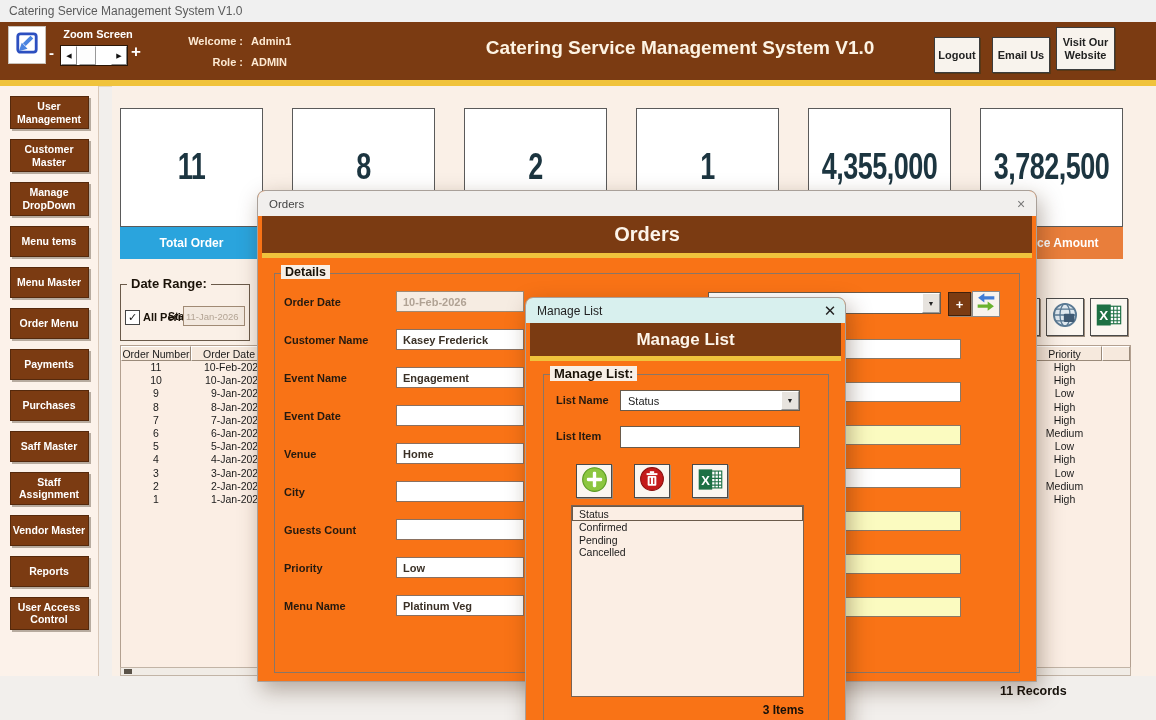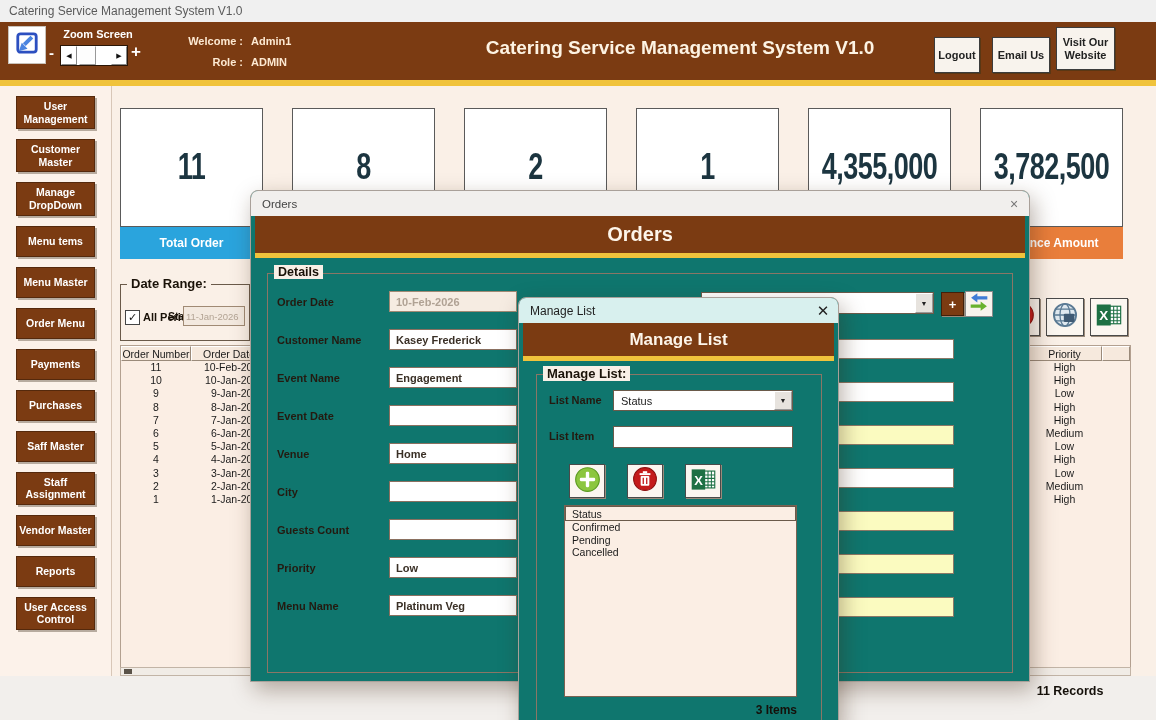--- a/index.html
+++ b/index.html
@@ -26,21 +26,21 @@
   .hdr-kv{position:absolute;color:#fde9d2;font-size:11px;font-weight:bold;}
   #hdr-title{left:450px;top:15px;width:460px;text-align:center;color:#fdf3e3;font-size:19px;font-weight:bold;}
   .hdr-btn{position:absolute;background:#f8f3ed;border:1px solid #3c3c3c;box-shadow:1px 1px 0 #5a3714;
            display:flex;align-items:center;justify-content:center;text-align:center;
            font-size:11px;font-weight:bold;color:#222;line-height:1.15;}
   #btn-logout{left:934px;top:15px;width:44px;height:34px;}
   #btn-email{left:992px;top:15px;width:56px;height:34px;}
   #btn-visit{left:1056px;top:5px;width:57px;height:41px;}
 
   
-  #sidebar{left:0;top:86px;width:112px;height:590px;background:#fcf2ea;border-right:1px solid #d8c7b8;
+  #sidebar{left:0;top:86px;width:99px;height:590px;background:#fcf2ea;border-right:1px solid #d8c7b8;
            display:flex;flex-direction:column;align-items:center;padding-top:10px;gap:10px;box-sizing:border-box;}
   .side-btn{width:79px;min-height:31px;background:#7b3b12;border:1px solid #55290c;
             box-shadow:2px 2px 0 #b7ab9f;display:flex;align-items:center;justify-content:center;
             color:#fff;font-size:10.5px;font-weight:bold;text-align:center;line-height:1.2;padding:3px 2px;box-sizing:border-box;}
 
   
   #main-bg{left:112px;top:86px;width:1044px;height:590px;background:#faf0e7;}
 
   
   #cards{left:120px;top:108px;width:1011px;display:flex;gap:29px;}
@@ -68,32 +68,32 @@
   .thead{display:grid;grid-template-columns:70px 76px 1fr 75px 28px;height:15px;}
   .th{background:#f6e9dd;border:1px solid #9a8a7a;border-left-color:#fff;border-top-color:#fff;
       font-size:10.5px;color:#1a1a1a;display:flex;align-items:center;justify-content:center;overflow:hidden;white-space:nowrap;}
   .tr{display:grid;grid-template-columns:70px 76px 1fr 75px 28px;height:13.2px;}
   .td{font-size:10.5px;color:#1a1a1a;overflow:hidden;white-space:nowrap;}
   .td-num{text-align:center;}
   .td-date{text-align:right;padding-right:3px;}
   .td-pri{text-align:center;}
   #hscroll{left:120px;top:667px;width:1011px;height:9px;background:#f1ece6;border:1px solid #c2b4a6;box-sizing:border-box;}
   #hthumb{position:absolute;left:3px;top:1px;width:8px;height:5px;background:#5a5248;}
-  #records{left:1000px;top:684px;width:140px;text-align:center;font-size:12.5px;font-weight:bold;color:#15100a;}
+  #records{left:1000px;top:684px;width:140px;text-align:left;font-size:12.5px;font-weight:bold;color:#15100a;}
 
   
   .tool-btn{position:absolute;width:36px;height:36px;background:#fbf6f0;border:1px solid #4a4a4a;
             box-shadow:1px 1px 0 #9a8a7a;display:flex;align-items:center;justify-content:center;}
   #tb-del{left:1002px;top:298px;}
   #tb-web{left:1046px;top:298px;}
   #tb-xls{left:1090px;top:298px;}
 
   
-  .dialog{position:absolute;background:#0f766e;border:1px solid #a9a099;border-radius:8px 8px 0 0;
-          box-shadow:4px 8px 22px rgba(60,35,15,.35);}
+  .dialog{position:absolute;background:#f97316;border:1px solid #a9a099;border-radius:8px 8px 0 0;
+          box-shadow:4px 8px 22px rgba(60,35,15,.35);margin-left:7px;}
   .dlg-titlebar{height:25px;display:flex;align-items:center;border-radius:7px 7px 0 0;}
   .dlg-title{font-size:11.5px;color:#444;padding-left:11px;flex:1;}
   .dlg-close{width:30px;text-align:center;font-size:14px;color:#777;}
   .dlg-banner{margin:0 4px;background:#7b3b12;display:flex;align-items:center;justify-content:center;
               color:#fdf5ea;font-weight:bold;}
   .dlg-gold{margin:0 4px;height:5px;background:#f0c33c;}
 
   
   #orders-dlg{left:250px;top:190px;width:778px;height:490px;}
   #orders-dlg .dlg-titlebar{background:#f1efed;}

